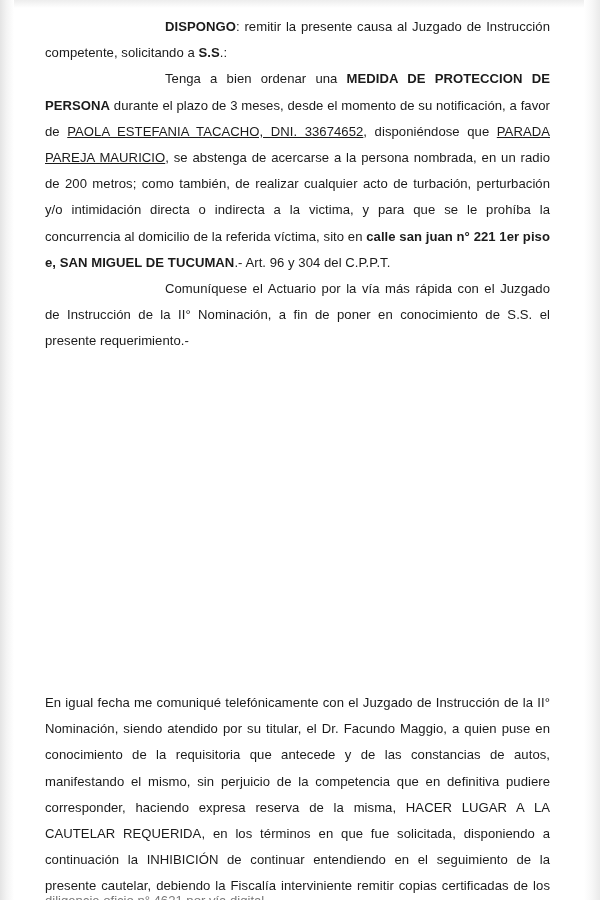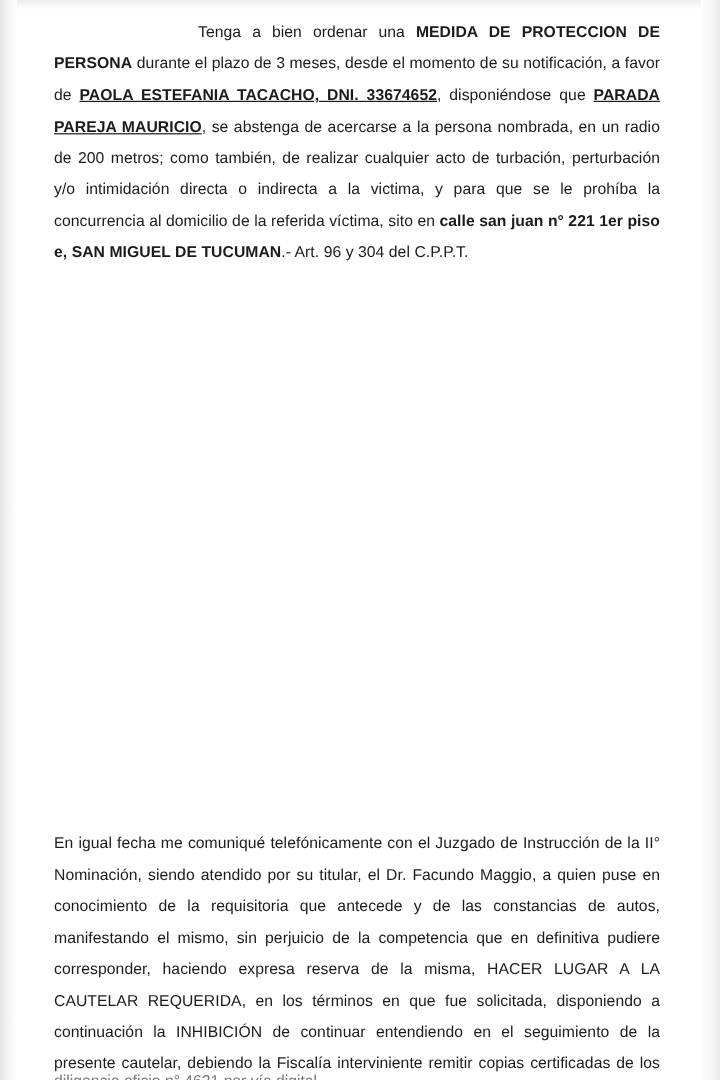--- a/index.html
+++ b/index.html
@@ -63,21 +63,21 @@
   }
   p.indent {
     text-indent: 120px;
   }
   p.noindent {
     text-indent: 0;
   }
   .sp-after-md { margin-bottom: 9px; }
 
   b, .b { font-weight: bold; }
-  .bu { font-weight: bold; text-decoration: underline; }
+  .bu { font-weight: normal; text-decoration: underline; }
 
   
   .lower-block {
     position: absolute;
     left: 45px;
     top: 690px;
     width: 505px;
   }
   
   .clipped-line {
@@ -98,21 +98,23 @@
 <body>
 
 <div id="page">
 
   <div class="scan-edge-top"></div>
   <div class="scan-edge-left"></div>
   <div class="scan-edge-right"></div>
 
   <div class="doc-body">
     <p class="para indent sp-after-md"></p>
+    <p class="para indent sp-after-md"><span class="b">DISPONGO</span><span>: remitir la presente causa al Juzgado de Instrucción competente, solicitando a </span><span class="b">S.S</span><span>.:</span></p>
     <p class="para indent sp-after-md"><span>Tenga a bien ordenar una </span><span class="b">MEDIDA DE PROTECCION DE PERSONA</span><span> durante el plazo de 3 meses, desde el momento de su notificación, a favor de </span><span class="bu">PAOLA ESTEFANIA TACACHO, DNI. 33674652</span><span>, disponiéndose que </span><span class="bu">PARADA PAREJA MAURICIO</span><span>, se abstenga de acercarse a la persona nombrada, en un radio de 200 metros; como también, de realizar cualquier acto de turbación, perturbación y/o intimidación directa o indirecta a la victima, y para que se le prohíba la concurrencia al domicilio de la referida víctima, sito en </span><span class="b">calle san juan n° 221 1er piso e, SAN MIGUEL DE TUCUMAN</span><span>.- Art. 96 y 304 del C.P.P.T.</span></p>
+    <p class="para indent"><span>Comuníquese el Actuario por la vía más rápida con el Juzgado de Instrucción de la II° Nominación, a fin de poner en conocimiento de S.S. el presente requerimiento.-</span></p>
   </div>
 
   <div class="lower-block">
     <p class="para noindent" style="text-indent: 0px;"><span>En igual fecha me comuniqué telefónicamente con el Juzgado de Instrucción de la II° Nominación, siendo atendido por su titular, el Dr. Facundo Maggio, a quien puse en conocimiento de la requisitoria que antecede y de las constancias de autos, manifestando el mismo, sin perjuicio de la competencia que en definitiva pudiere corresponder, haciendo expresa reserva de la misma, HACER LUGAR A LA CAUTELAR REQUERIDA, en los términos en que fue solicitada, disponiendo a continuación la INHIBICIÓN de continuar entendiendo en el seguimiento de la presente cautelar, debiendo la Fiscalía interviniente remitir copias certificadas de los actuados al Juzgado de Familia que por turno corresponda. En igual sentido</span></p>
   </div>
 
   <div class="clipped-line">diligencie oficio n° 4621 por vía digital.-.</div>
 
 </div>
 

